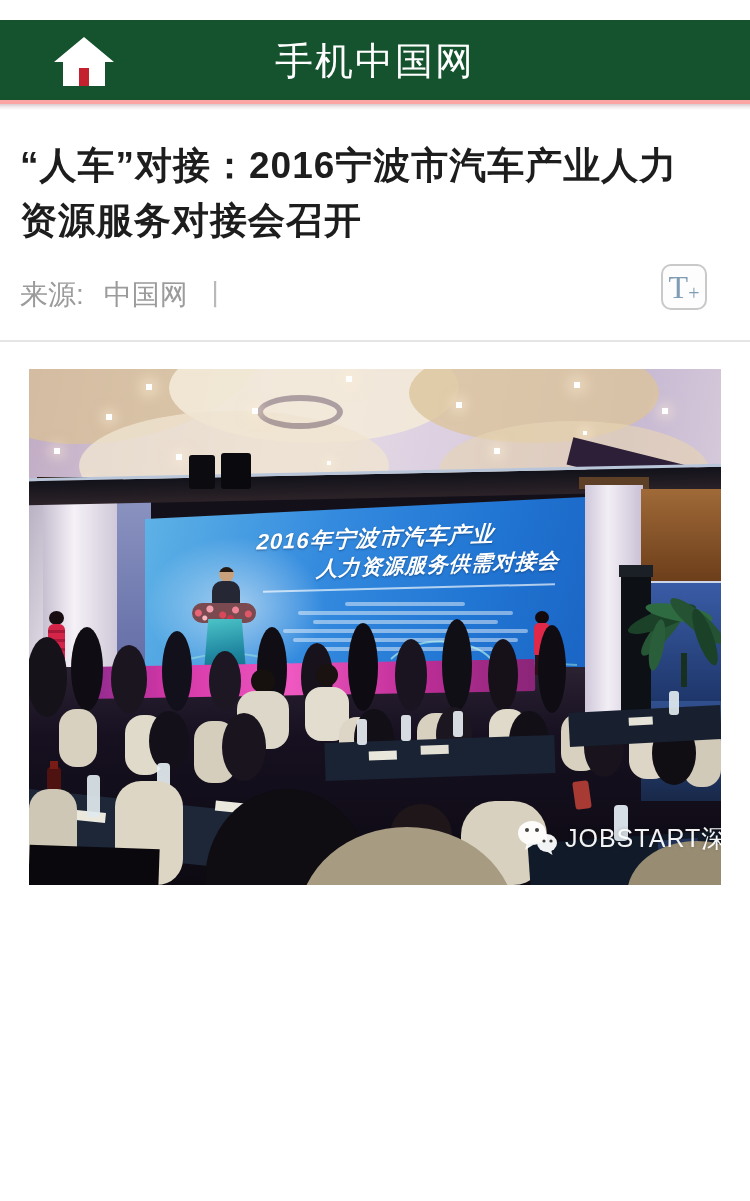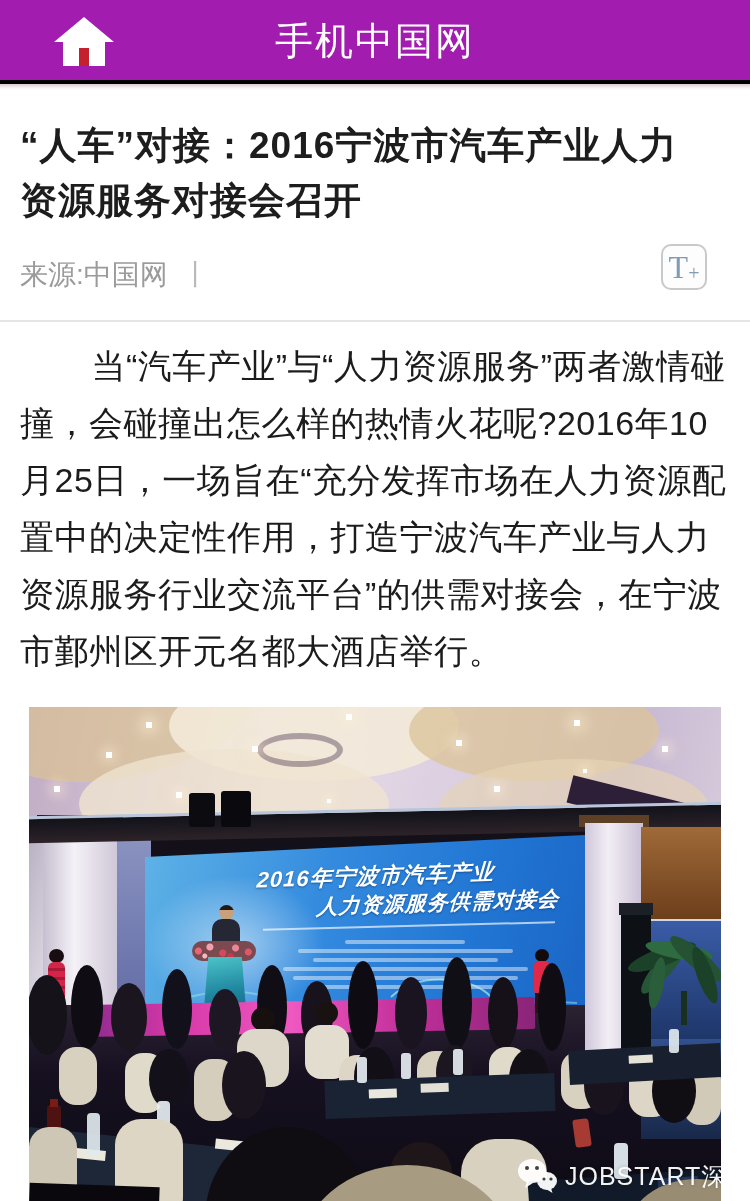--- a/index.html
+++ b/index.html
@@ -1,31 +1,31 @@
 <!DOCTYPE html>
 <html><head>
 <meta charset="utf-8">
 <style>
   html,body{margin:0;padding:0;width:750px;height:1201px;overflow:hidden;background:#fff;
     font-family:"Liberation Sans","DejaVu Sans",sans-serif;}
   
-  .app-header{position:relative;height:80px;background:#a21caf;border-bottom:4px solid #000000;}
+  .app-header{position:relative;height:80px;background:#14532d;border-bottom:4px solid #fca5a5;margin-top:20px;}
   .header-title{position:absolute;left:0;right:0;top:0;height:80px;line-height:82px;text-align:center;
     color:#fff;font-size:38px;font-weight:500;letter-spacing:2px;}
   .home-btn{position:absolute;left:46px;top:12px;width:72px;height:60px;background:transparent;border:0;cursor:pointer;}
   .home-btn svg{display:block}
   .header-glow{height:6px;background:linear-gradient(#d9c9ce,#f4eff1 60%,#ffffff);}
   
   .article{position:relative;}
   .page-title{margin:28px 20px 0;max-width:676px;font-size:37px;line-height:55px;font-weight:700;
     color:#1d1d1d;letter-spacing:1px;}
   .meta-row{position:relative;margin:16px 20px 0;height:50px;display:flex;align-items:flex-end;
     color:#9b9b9b;font-size:28px;}
   .meta-row .sep{margin:0 14px;color:#b9b9b9;}
-  .meta-row .src-val{margin-left:0;}
+  .meta-row .src-val{margin-left:20px;}
   .font-size-btn{position:absolute;right:23px;top:0px;width:46px;height:46px;background:#fdfdfd;
     border:2px solid #c9c9c9;border-radius:10px;color:#7f9cb5;cursor:pointer;
     font-family:"Liberation Serif","DejaVu Serif",serif;line-height:42px;text-align:center;padding:0;}
   .font-size-btn .t{font-size:32px;}
   .font-size-btn .plus{font-size:20px;vertical-align:-2px;}
   .divider{margin:26px 0 0;border:0;border-top:2px solid #e5e5e7;}
   .body-text{margin:0 20px;padding-top:16px;font-size:34px;line-height:57px;color:#1c1c1c;
     text-indent:2.1em;letter-spacing:0.5px;}
   
   .photo{position:relative;margin:27px 0 0 29px;width:692px;height:516px;overflow:hidden;background:#14101a;}
@@ -141,21 +141,20 @@
 
   <div class="meta-row">
     <span>来源:</span>
     <span class="src-val">中国网</span>
     <span class="sep">丨</span>
     <button class="font-size-btn"><span class="t">T</span><span class="plus">+</span></button>
   </div>
 
   <hr class="divider">
 
-  <p class="body-text">当“汽车产业”与“人力资源服务”两者激情碰撞，会碰撞出怎么样的热情火花呢?2016年10月25日，一场旨在“充分发挥市场在人力资源配置中的决定性作用，打造宁波汽车产业与人力资源服务行业交流平台”的供需对接会，在宁波市鄞州区开元名都大酒店举行。</p>
 
   <figure class="photo">
 
     <div class="ceiling">
       <div class="cloud c1"></div>
       <div class="cloud c2"></div>
       <div class="cloud c3"></div>
       <div class="cloud c4"></div>
       <div class="cloud c5"></div>
       <div class="ceiling-oval"></div>

